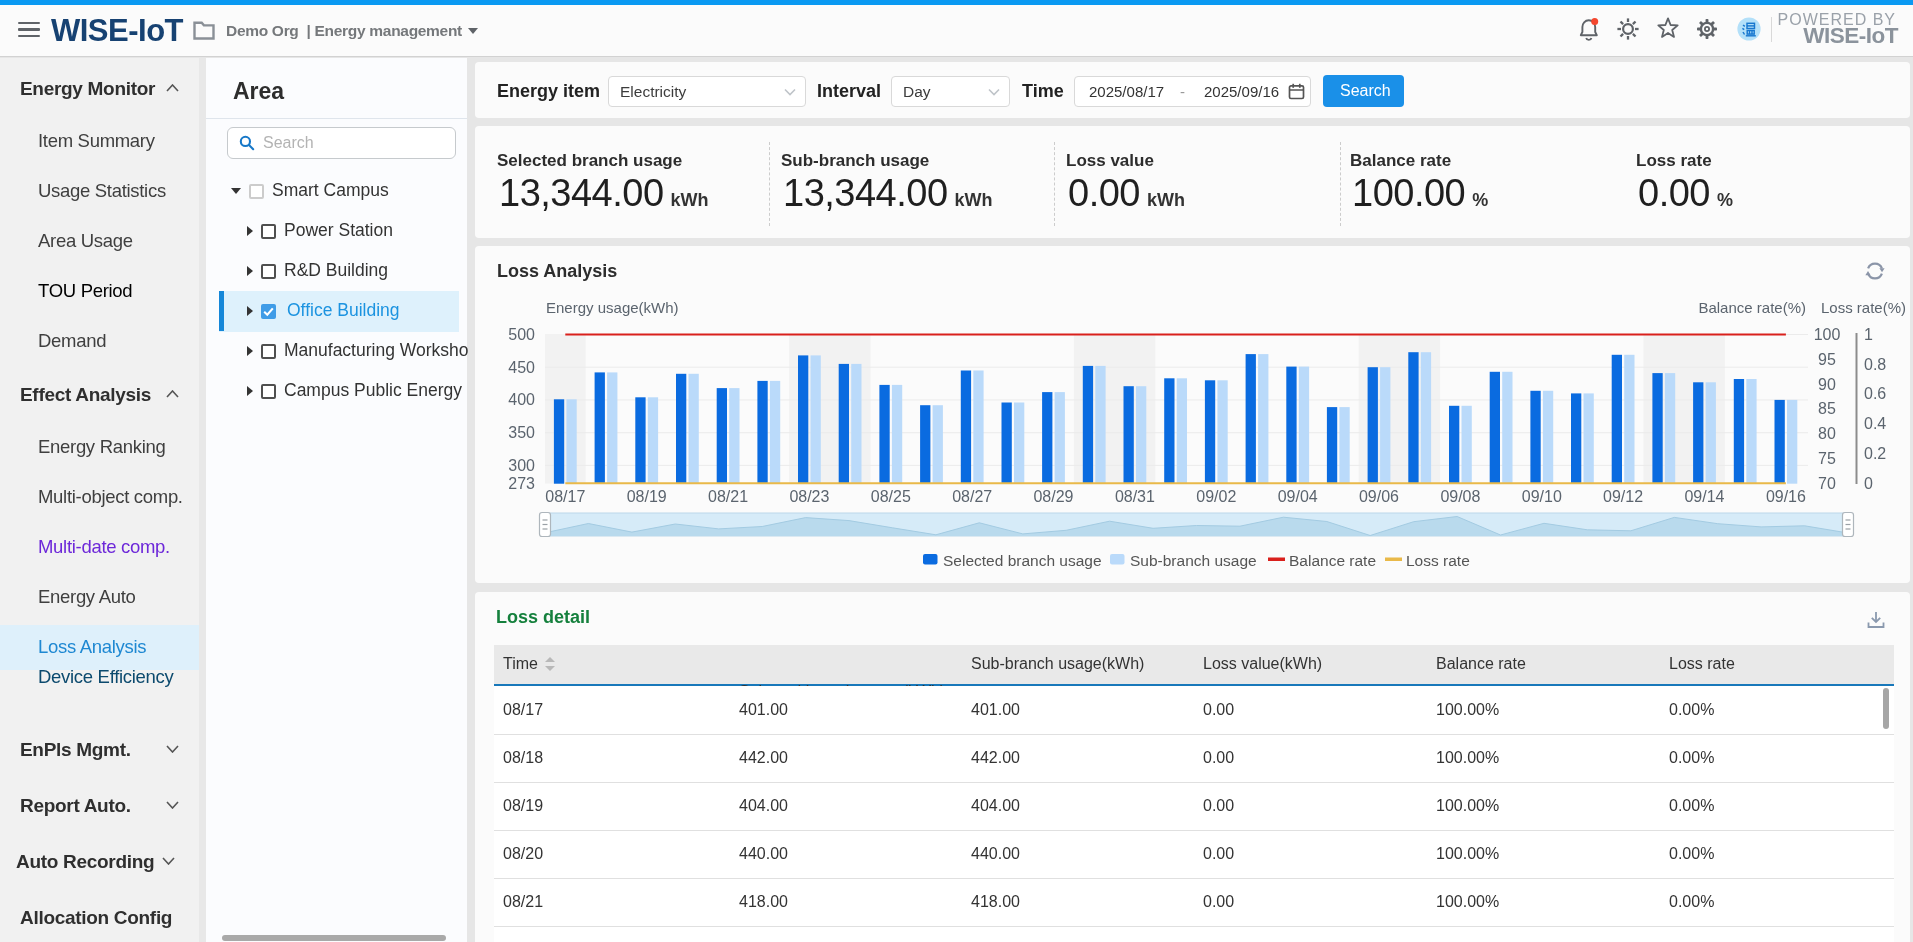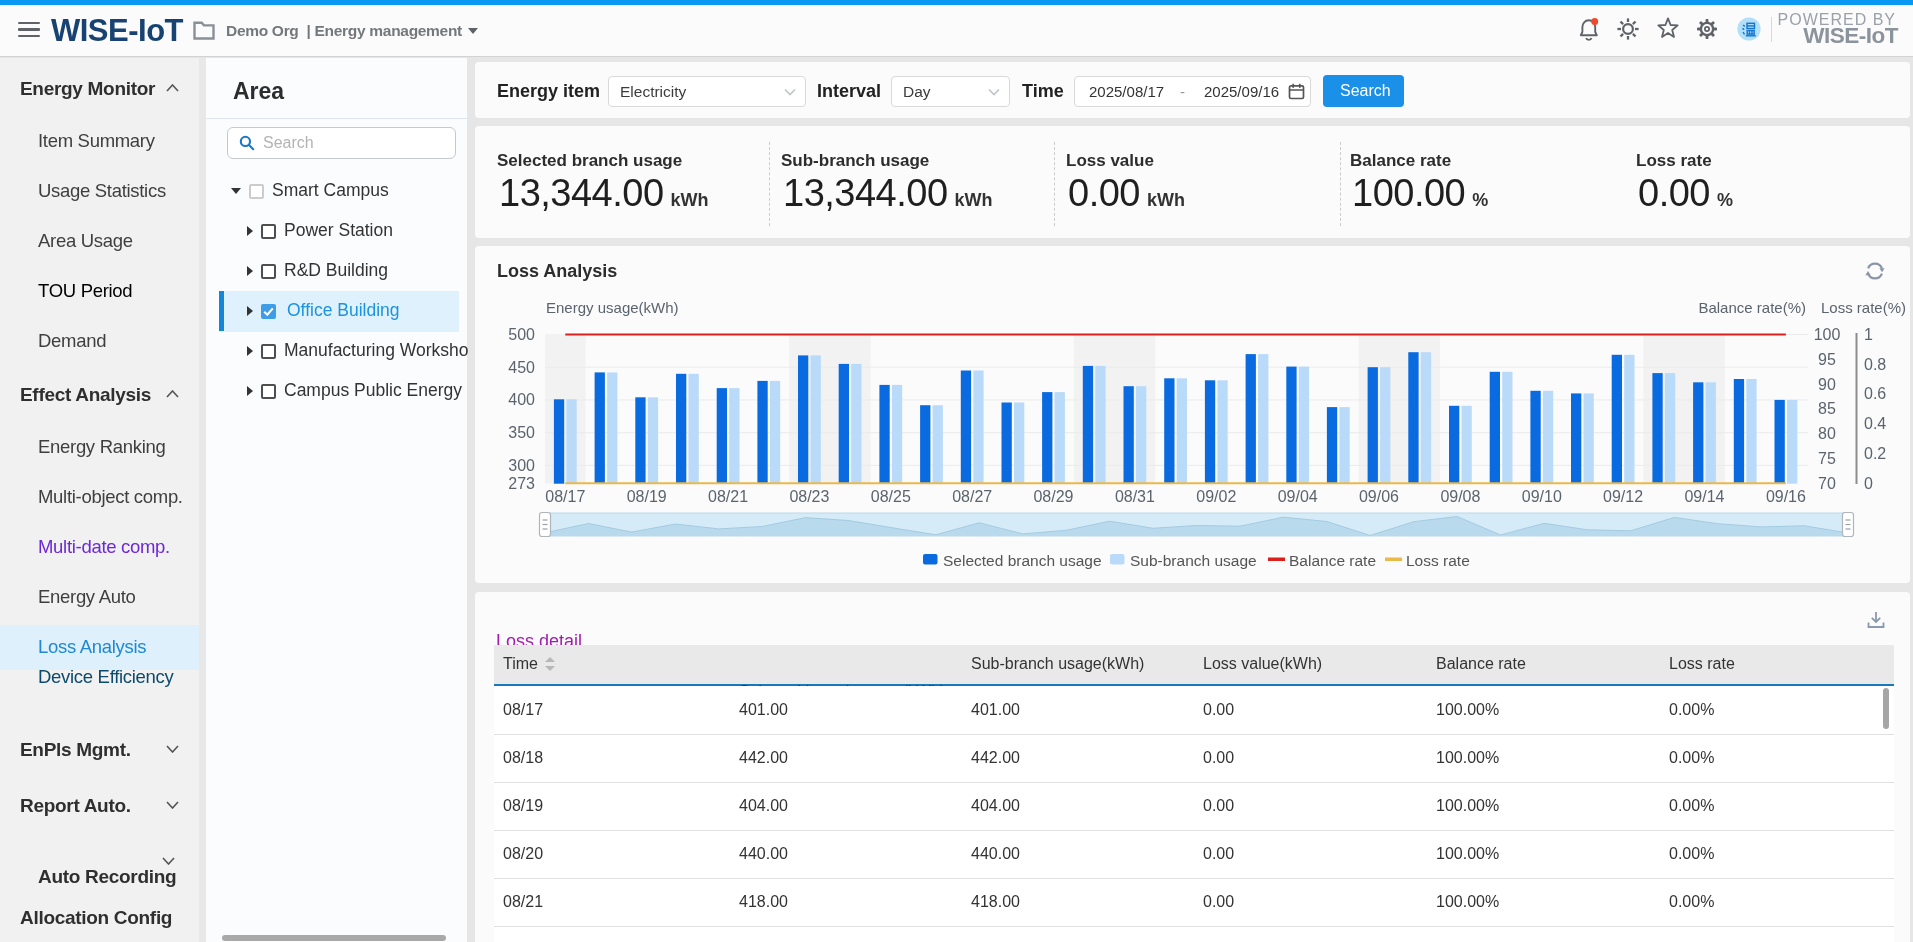--- a/index.html
+++ b/index.html
@@ -91,21 +91,21 @@
 <div class="t" style="left:38px;top:634.2px;font-size:18.5px;color:#1e88d2;line-height:26.5px;letter-spacing:-0.3px;">Loss Analysis</div>
 <div class="t" style="left:38px;top:664px;font-size:18.5px;color:#0c4a6e;line-height:26.5px;letter-spacing:-0.3px;">Device Efficiency</div>
 <div class="t" style="left:20px;top:735.5px;font-size:19px;color:#2f2f2f;line-height:27px;font-weight:bold;letter-spacing:-0.3px;">EnPls Mgmt.</div>
 <svg class="abs" style="left:166px;top:745px;" width="13" height="8" viewBox="0 0 13 8">
       <polyline points="1,1 6.5,7 12,1" fill="none" stroke="#555" stroke-width="1.6"></polyline>
     </svg>
 <div class="t" style="left:20px;top:791.5px;font-size:19px;color:#2f2f2f;line-height:27px;font-weight:bold;letter-spacing:-0.3px;">Report Auto.</div>
 <svg class="abs" style="left:166px;top:801px;" width="13" height="8" viewBox="0 0 13 8">
       <polyline points="1,1 6.5,7 12,1" fill="none" stroke="#555" stroke-width="1.6"></polyline>
     </svg>
-<div class="t" style="left:38px;top:847.5px;font-size:19px;color:#2f2f2f;line-height:27px;font-weight:bold;letter-spacing:-0.3px;margin-top:15px;">Auto Recording</div>
+<div class="t" style="left:16px;top:847.5px;font-size:19px;color:#2f2f2f;line-height:27px;font-weight:bold;letter-spacing:-0.3px;">Auto Recording</div>
 <svg class="abs" style="left:162px;top:857px;" width="13" height="8" viewBox="0 0 13 8">
       <polyline points="1,1 6.5,7 12,1" fill="none" stroke="#555" stroke-width="1.6"></polyline>
     </svg>
 <div class="t" style="left:20px;top:903.5px;font-size:19px;color:#2f2f2f;line-height:27px;font-weight:bold;letter-spacing:-0.3px;">Allocation Config</div>
 <div class="abs" style="left:206px;top:58px;width:261px;height:884px;background:#fbfcfe;"></div>
 <div class="t" style="left:233px;top:76.0px;font-size:23px;color:#2d2d2d;line-height:31px;font-weight:bold;">Area</div>
 <div class="abs" style="left:206px;top:118px;width:261px;height:1px;background:#dfe5ec;"></div>
 <div class="abs" style="left:227px;top:127px;width:229px;height:32px;background:#fff;border:1px solid #c6cacd;border-radius:6px;"></div>
 <svg class="abs" style="left:239px;top:135px;" width="16" height="16" viewBox="0 0 16 16">
       <circle cx="6.4" cy="6.4" r="4.6" fill="none" stroke="#1778c8" stroke-width="2.1"></circle>
@@ -318,21 +318,21 @@
         <text x="468" y="312.5" dominant-baseline="central">Selected branch usage</text>
         <rect x="635" y="306" width="14.5" height="10.5" rx="2" fill="#badafa"></rect>
         <text x="655" y="312.5" dominant-baseline="central">Sub-branch usage</text>
         <rect x="793" y="309.5" width="17" height="3.5" fill="#d9201c"></rect>
         <text x="814" y="312.5" dominant-baseline="central">Balance rate</text>
         <rect x="910" y="309.5" width="17" height="3.5" fill="#e9b949"></rect>
         <text x="931" y="312.5" dominant-baseline="central">Loss rate</text>
       </g>
     </svg>
 <div class="abs" style="left:475px;top:592px;width:1435px;height:350px;background:#fbfbfb;border-radius:4px 4px 0 0;"></div>
-<div class="t" style="left:496px;top:603.5px;font-size:18px;color:#a21caf;line-height:26px;font-weight:normal;margin-top:24px;">Loss detail</div>
+<div class="t" style="left:496px;top:603.5px;font-size:18px;color:#15803d;line-height:26px;font-weight:bold;">Loss detail</div>
 <svg class="abs" style="left:1866px;top:610px;" width="20" height="20" viewBox="0 0 20 20">
 <g stroke="#8a99ae" stroke-width="1.8" fill="none">
 <line x1="10" y1="2" x2="10" y2="11.5"></line>
         <polyline points="5.8,7.8 10,12 14.2,7.8"></polyline>
 <polyline points="2.5,12.5 2.5,17 17.5,17 17.5,12.5"></polyline>
       </g>
     </svg>
 <div class="abs" style="left:494px;top:645px;width:1400px;height:40.5px;background:#e9e9e9;border-bottom:2.5px solid #1878ba;"></div>
 <div class="t" style="left:503px;top:652.0px;font-size:16px;color:#333;line-height:24px;">Time</div>
 <div class="t" style="left:739px;top:652.0px;font-size:16px;color:#333;line-height:24px;margin-top:28px;">Selected branch usage(kWh)</div>

